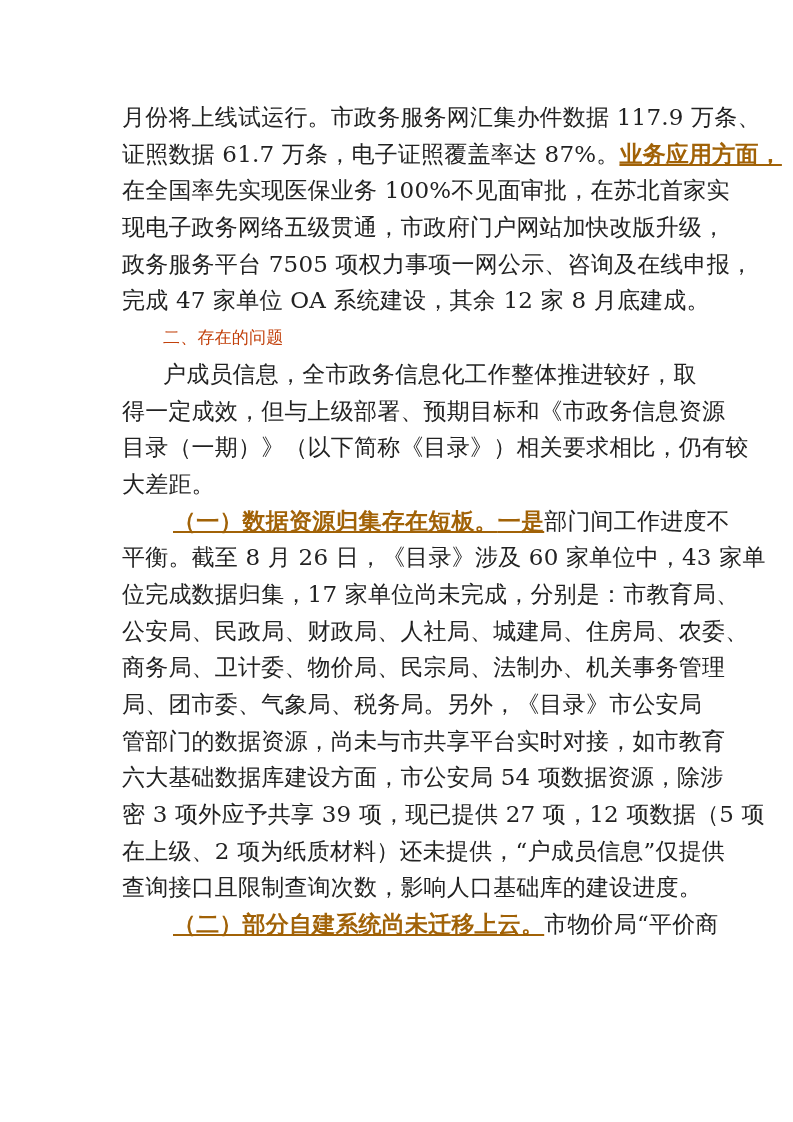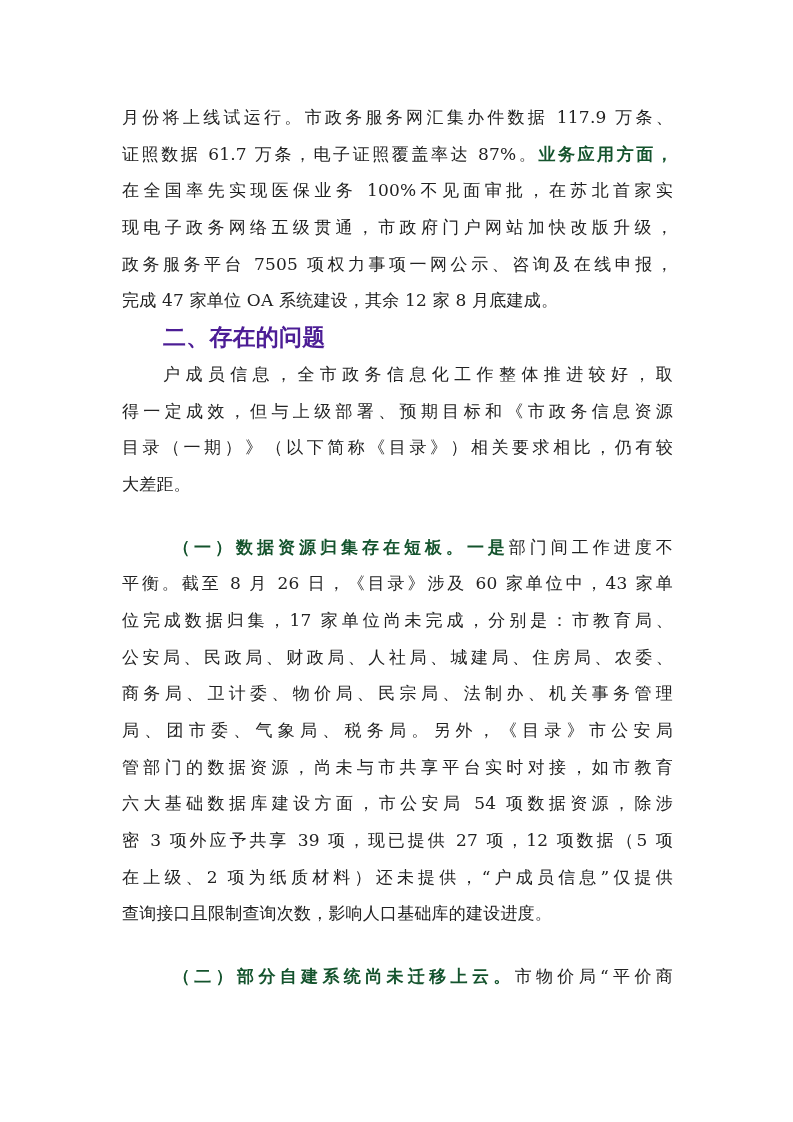--- a/index.html
+++ b/index.html
@@ -1,26 +1,26 @@
 <!DOCTYPE html>
 <html><head>
 <meta charset="utf-8">
 <style>
   html, body { margin:0; padding:0; background:#ffffff; }
   body { width:793px; height:1122px; position:relative; overflow:hidden;
          font-family:"DejaVu Serif","Liberation Serif",serif; color:#222; }
   .page { position:absolute; left:122px; top:99px; width:551px; }
-  .line { height:36.7px; line-height:36.7px; font-size:17px; white-space:nowrap;
+  .line { height:36.7px; line-height:36.7px; font-size:23px; white-space:nowrap;
           text-align:justify; text-align-last:justify; letter-spacing:0.2px; }
   .line.last { text-align-last:left; }
   .indent { padding-left:41px; }
-  .indent2 { padding-left:51px;margin-top:26px; }
-  .b { font-weight:bold; color:#14532d; }
-  .h2 { font-family:"DejaVu Sans","Liberation Sans",sans-serif; font-weight:bold; color:#4c1d95;
-        padding-left:41px; font-size:23px; text-align-last:left; }
+  .indent2 { padding-left:51px; }
+  .b { font-weight:bold; color:#a16207;text-decoration:underline; }
+  .h2 { font-family:"DejaVu Sans","Liberation Sans",sans-serif; font-weight:normal; color:#c2410c;
+        padding-left:41px; font-size:17px; text-align-last:left; }
 </style>
 </head>
 <body>
 
 <div class="page">
   <div class="line">月份将上线试运行。市政务服务网汇集办件数据 117.9 万条、</div>
   <div class="line"><span>证照数据 61.7 万条，电子证照覆盖率达 87%。</span><span class="b">业务应用方面，</span></div>
   <div class="line">在全国率先实现医保业务 100%不见面审批，在苏北首家实</div>
   <div class="line">现电子政务网络五级贯通，市政府门户网站加快改版升级，</div>
   <div class="line">政务服务平台 7505 项权力事项一网公示、咨询及在线申报，</div>

